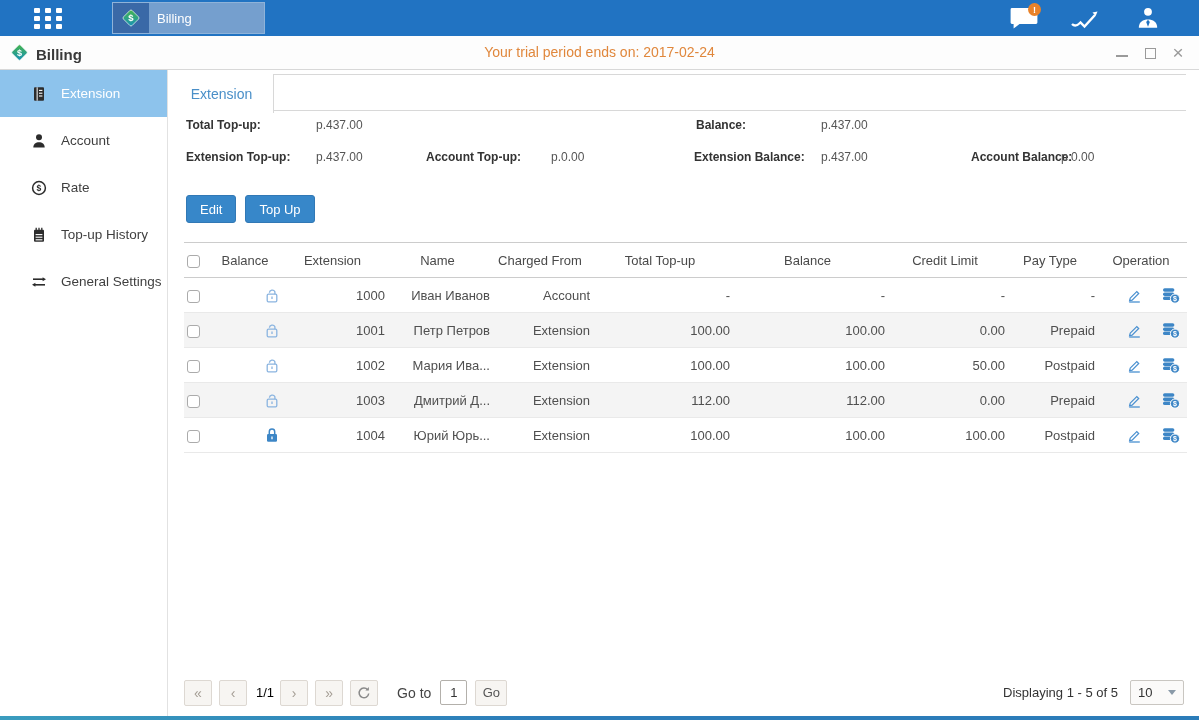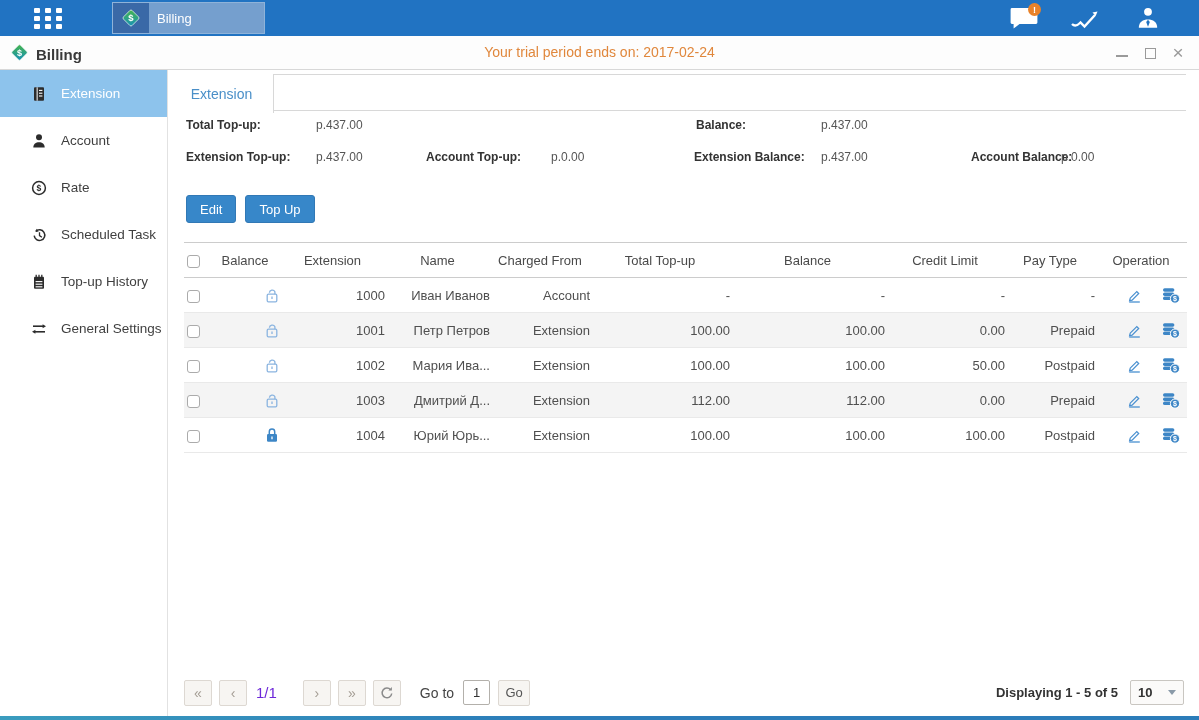--- a/index.html
+++ b/index.html
@@ -61,26 +61,26 @@
   tbody td { border-bottom:1px solid #e9e9e9; text-align:right; overflow:hidden; white-space:nowrap; }
   tbody tr.stripe { background:#f4f4f4;margin-top:22px; }
   .cb { display:inline-block; width:13px; height:13px; border:1px solid #ababab; border-radius:3px; background:#fff; vertical-align:middle; cursor:pointer; }
   .c-cb { text-align:left !important; padding-left:3px; }
   .op-ic { display:inline-flex; width:18px; height:17px; margin:0 7px; cursor:pointer; vertical-align:middle; }
   .lockwrap { display:inline-flex; vertical-align:middle; }
   
   .pagination { position:absolute; bottom:10px; left:15px; right:15px; height:27px; display:flex; align-items:center; }
   .pgbtn { width:28px; height:26px; background:#f7f5f2; border:1px solid #ddd8d2; border-radius:2px;
     color:#a49d94; font-size:14px; display:flex; align-items:center; justify-content:center; margin-right:7px; cursor:pointer; }
-  .pg-info { font-size:15px; color:#6d28d9; margin:0 26px 0 2px; }
+  .pg-info { font-size:13px; color:#000000; margin:0 6px 0 2px; }
   .goto-label { font-size:14px; color:#444; margin:0 9px 0 12px; }
   .goto-input { width:27px; height:25px; border:1px solid #b3b0ab; border-radius:2px; text-align:center; font-size:13px;
     color:#333; font-family:"Liberation Sans",sans-serif; }
   .go-btn { margin-left:8px; width:32px; color:#555; font-size:13px; }
-  .pg-right { margin-left:auto; display:flex; align-items:center;font-weight:bold; }
+  .pg-right { margin-left:auto; display:flex; align-items:center; }
   .displaying { font-size:13px; color:#333; margin-right:12px; }
   .page-size { width:54px; height:25px; background:#fbfaf9; border:1px solid #c9c6c1; border-radius:2px;
     display:flex; align-items:center; padding:2px 7px; font-size:13px; color:#333; cursor:pointer; }
   .caret { margin-left:auto; width:0; height:0; border-left:4.5px solid transparent; border-right:4.5px solid transparent; border-top:5px solid #8a9aa8; }
   .window-bottom { position:absolute; left:0; bottom:0; width:100%; height:4px; background:linear-gradient(90deg,#3a9cbe,#2b7cb9 45%); }
   .hidden-defs { position:absolute; width:0; height:0; overflow:hidden; }
 </style>
 </head>
 <body>
 
@@ -199,30 +199,20 @@
   <div class="side-item">
     <span class="side-icon">
         <svg width="16" height="16" viewBox="0 0 16 16">
           <circle cx="8" cy="8" r="6.4" fill="none" stroke="#2c2c2c" stroke-width="1.5"></circle>
           <text x="8" y="11.2" text-anchor="middle" font-size="8.6" font-weight="bold" fill="#2c2c2c" font-family="Liberation Sans, sans-serif">$</text>
         </svg>
       </span>
     <span class="side-label">Rate</span>
   </div>
 
-  <div class="side-item">
-    <span class="side-icon">
-        <svg width="16" height="16" viewBox="0 0 16 16">
-          <path d="M3.2 8.6a5.3 5.3 0 1 0 1.5-4.2" fill="none" stroke="#2c2c2c" stroke-width="1.5"></path>
-          <path d="M5.6 1.8 4.6 5l3.1-.4z" fill="#2c2c2c"></path>
-          <path d="M8.5 5.2v3.4l2.4 1.7" fill="none" stroke="#2c2c2c" stroke-width="1.3"></path>
-        </svg>
-      </span>
-    <span class="side-label">Scheduled Task</span>
-  </div>
 
   <div class="side-item">
     <span class="side-icon">
         <svg width="16" height="16" viewBox="0 0 16 16">
           <rect x="3" y="2.8" width="10" height="12" rx="1" fill="#2c2c2c"></rect>
           <line x1="5.2" y1="0.8" x2="5.2" y2="4.6" stroke="#2c2c2c" stroke-width="1.3"></line>
           <line x1="8" y1="0.8" x2="8" y2="4.6" stroke="#2c2c2c" stroke-width="1.3"></line>
           <line x1="10.8" y1="0.8" x2="10.8" y2="4.6" stroke="#2c2c2c" stroke-width="1.3"></line>
           <line x1="4.6" y1="7.6" x2="11.4" y2="7.6" stroke="#fff" stroke-width="1.1"></line>
           <line x1="4.6" y1="10.2" x2="11.4" y2="10.2" stroke="#fff" stroke-width="1.1"></line>

